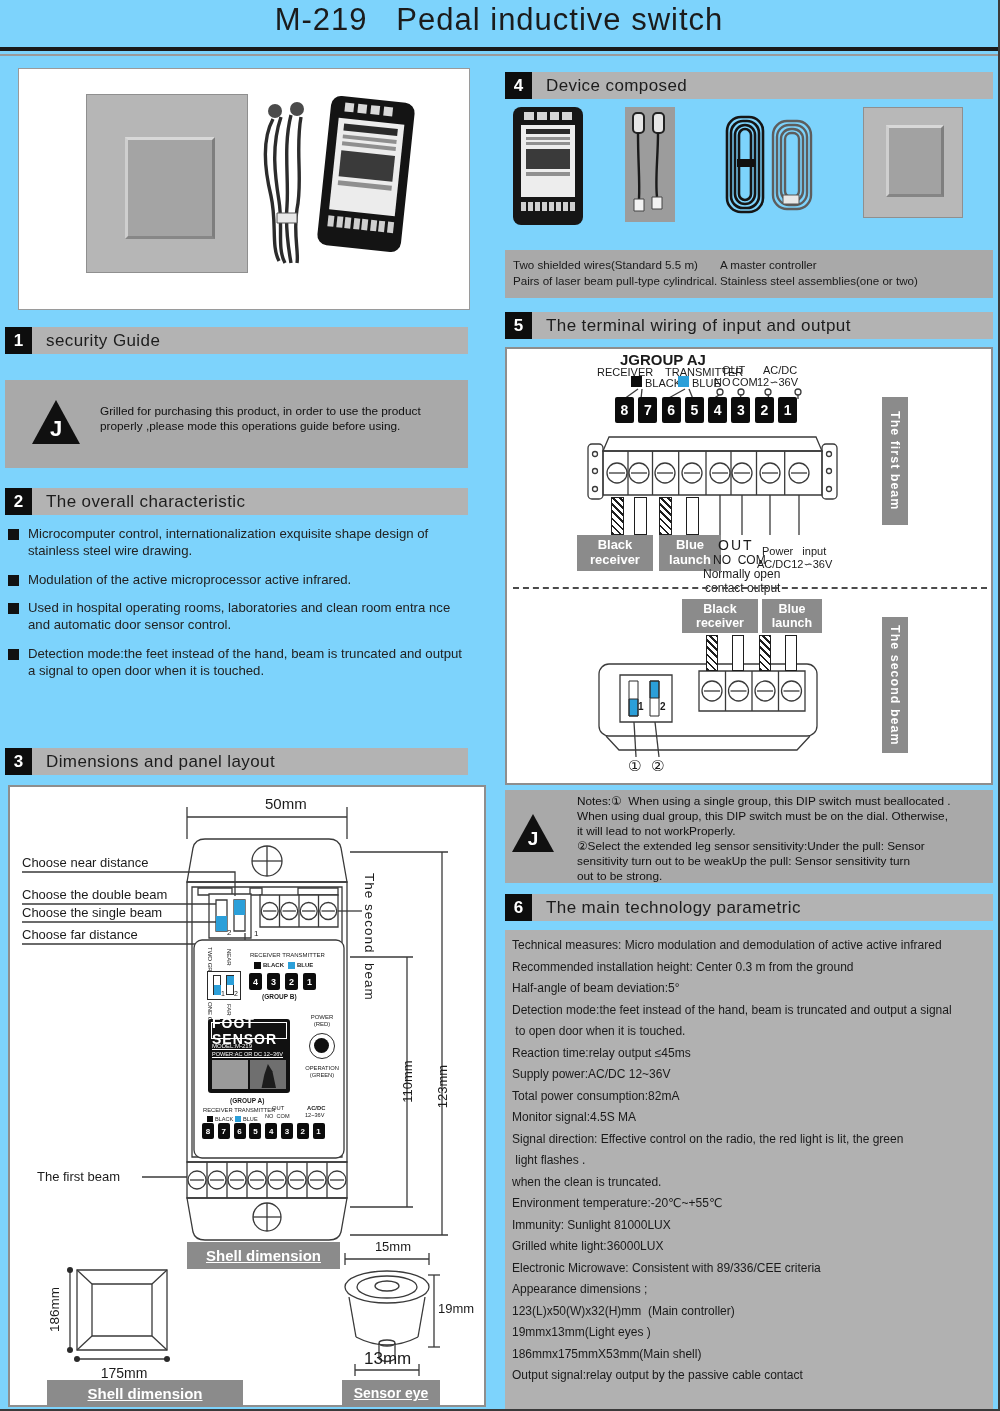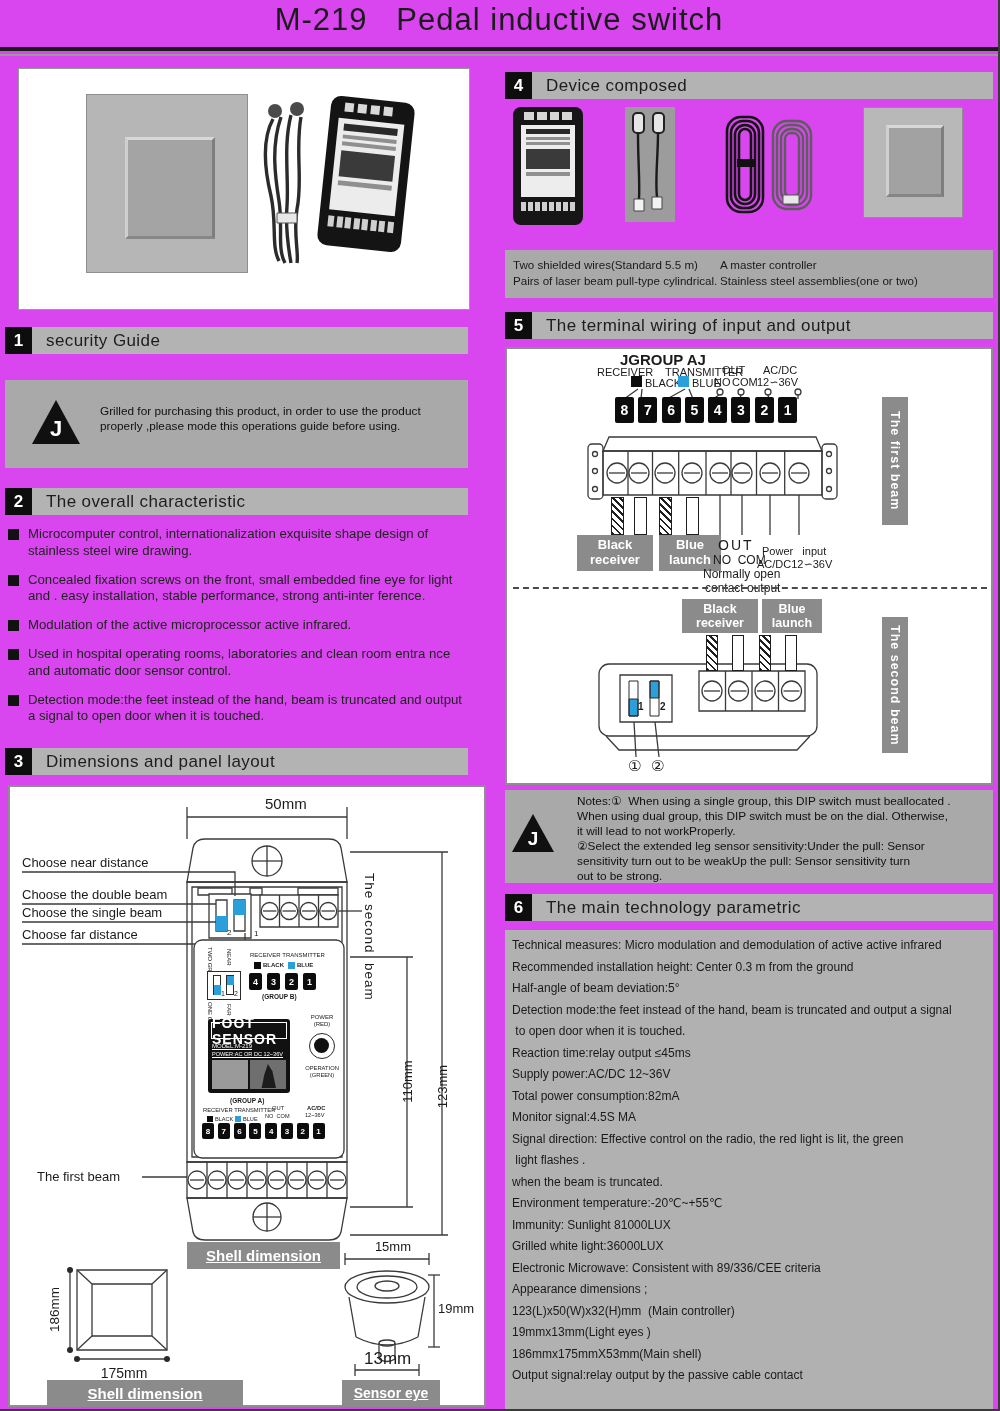--- a/index.html
+++ b/index.html
@@ -1,18 +1,18 @@
 <!DOCTYPE html>
 <html><head>
 <meta charset="utf-8">
 <style>
 *{margin:0;padding:0;box-sizing:border-box}
 html,body{background:#fff}
 body{font-family:"Liberation Sans","DejaVu Sans",sans-serif;color:#1c1c1c}
-.page{position:relative;width:1000px;height:1411px;background:#d946ef;overflow:hidden;border-right:2px solid #3a3a3a;border-bottom:2px solid #3a3a3a}
+.page{position:relative;width:1000px;height:1411px;background:#7dd3fc;overflow:hidden;border-right:2px solid #3a3a3a;border-bottom:2px solid #3a3a3a}
 .title{position:absolute;left:0;top:2px;width:100%;text-align:center;font-size:31px;letter-spacing:1px;color:#1b1b1b;white-space:pre}
 .rule1{position:absolute;left:0;top:47px;width:100%;height:4px;background:#1a1a1a}
 .rule2{position:absolute;left:0;top:54px;width:100%;height:2px;background:#9a9a9a}
 .sec{position:absolute;height:27px;background:#b3b3b3;display:flex;align-items:stretch}
 .sec-num{width:27px;background:#0d0d0d;color:#fff;font-weight:bold;font-size:17px;display:flex;align-items:center;justify-content:center;flex:0 0 27px}
 .sec-title{font-size:17px;color:#1d1d1d;display:flex;align-items:center;padding-left:14px;letter-spacing:.4px}
 .graybox{position:absolute;background:#a9a9a9}
 .badge{position:absolute;background:#8b8b8b;color:#fff;font-weight:bold;display:flex;flex-direction:column;align-items:center;justify-content:center;text-align:center;line-height:1.15}
 .u{text-decoration:underline}
 .vtext{writing-mode:vertical-rl;text-orientation:mixed}
@@ -108,21 +108,20 @@
       </div>
   </div>
 
   <div class="sec" style="left:5px;top:488px;width:463px">
     <div class="sec-num">2</div>
     <div class="sec-title">The overall characteristic</div>
   </div>
 
   <div style="position:absolute;left:5px;top:526px;width:463px">
       <div class="char-item">Microcomputer control, internationalization exquisite shape design of stainless steel wire drawing.</div>
-      <div class="char-item">Concealed fixation screws on the front, small embedded fine eye for light and . easy installation, stable performance, strong anti-inter ference.</div>
       <div class="char-item">Modulation of the active microprocessor active infrared.</div>
       <div class="char-item">Used in hospital operating rooms, laboratories and clean room entra nce and automatic door sensor control.</div>
       <div class="char-item">Detection mode:the feet instead of the hand, beam is truncated and output a signal to open door when it is touched.</div>
     </div>
 
   <div class="sec" style="left:5px;top:748px;width:463px">
     <div class="sec-num">3</div>
     <div class="sec-title">Dimensions and panel layout</div>
   </div>
 
@@ -603,21 +602,21 @@
         <div class="param-line">Recommended installation height: Center 0.3 m from the ground</div>
         <div class="param-line">Half-angle of beam deviation:5°</div>
         <div class="param-line">Detection mode:the feet instead of the hand, beam is truncated and output a signal</div>
         <div class="param-line"> to open door when it is touched.</div>
         <div class="param-line">Reaction time:relay output ≤45ms</div>
         <div class="param-line">Supply power:AC/DC 12~36V</div>
         <div class="param-line">Total power consumption:82mA</div>
         <div class="param-line">Monitor signal:4.5S MA</div>
         <div class="param-line">Signal direction: Effective control on the radio, the red light is lit, the green</div>
         <div class="param-line"> light flashes .</div>
-        <div class="param-line">when the beam is truncated.</div>
+        <div class="param-line">when the clean is truncated.</div>
         <div class="param-line">Environment temperature:-20℃~+55℃</div>
         <div class="param-line">Immunity: Sunlight 81000LUX</div>
         <div class="param-line">Grilled white light:36000LUX</div>
         <div class="param-line">Electronic Microwave: Consistent with 89/336/CEE criteria</div>
         <div class="param-line">Appearance dimensions ;</div>
         <div class="param-line">123(L)x50(W)x32(H)mm  (Main controller)</div>
         <div class="param-line">19mmx13mm(Light eyes )</div>
         <div class="param-line">186mmx175mmX53mm(Main shell)</div>
         <div class="param-line">Output signal:relay output by the passive cable contact</div>
       </div>

